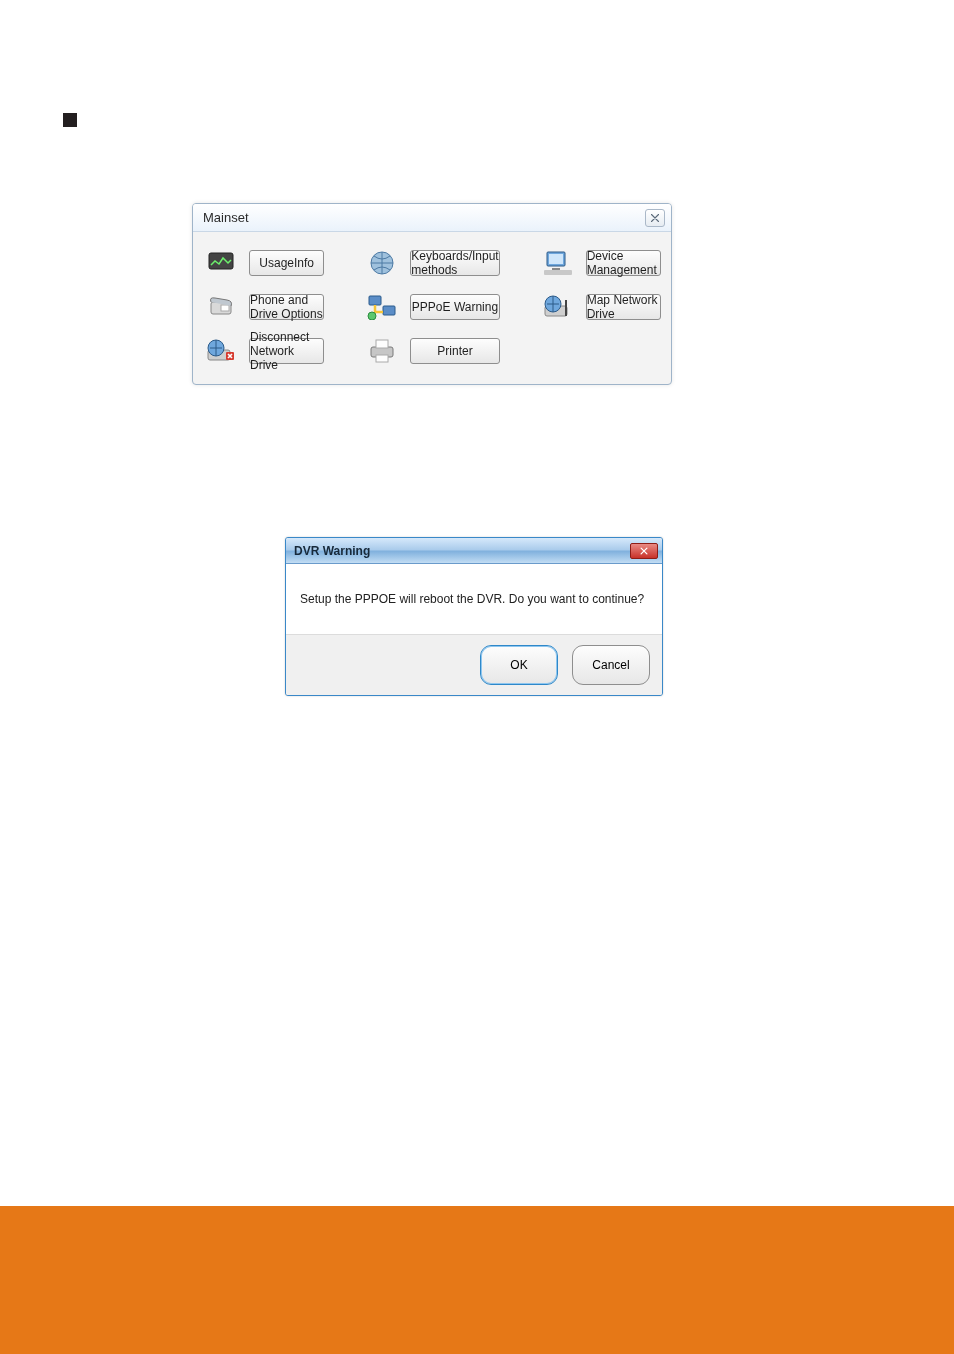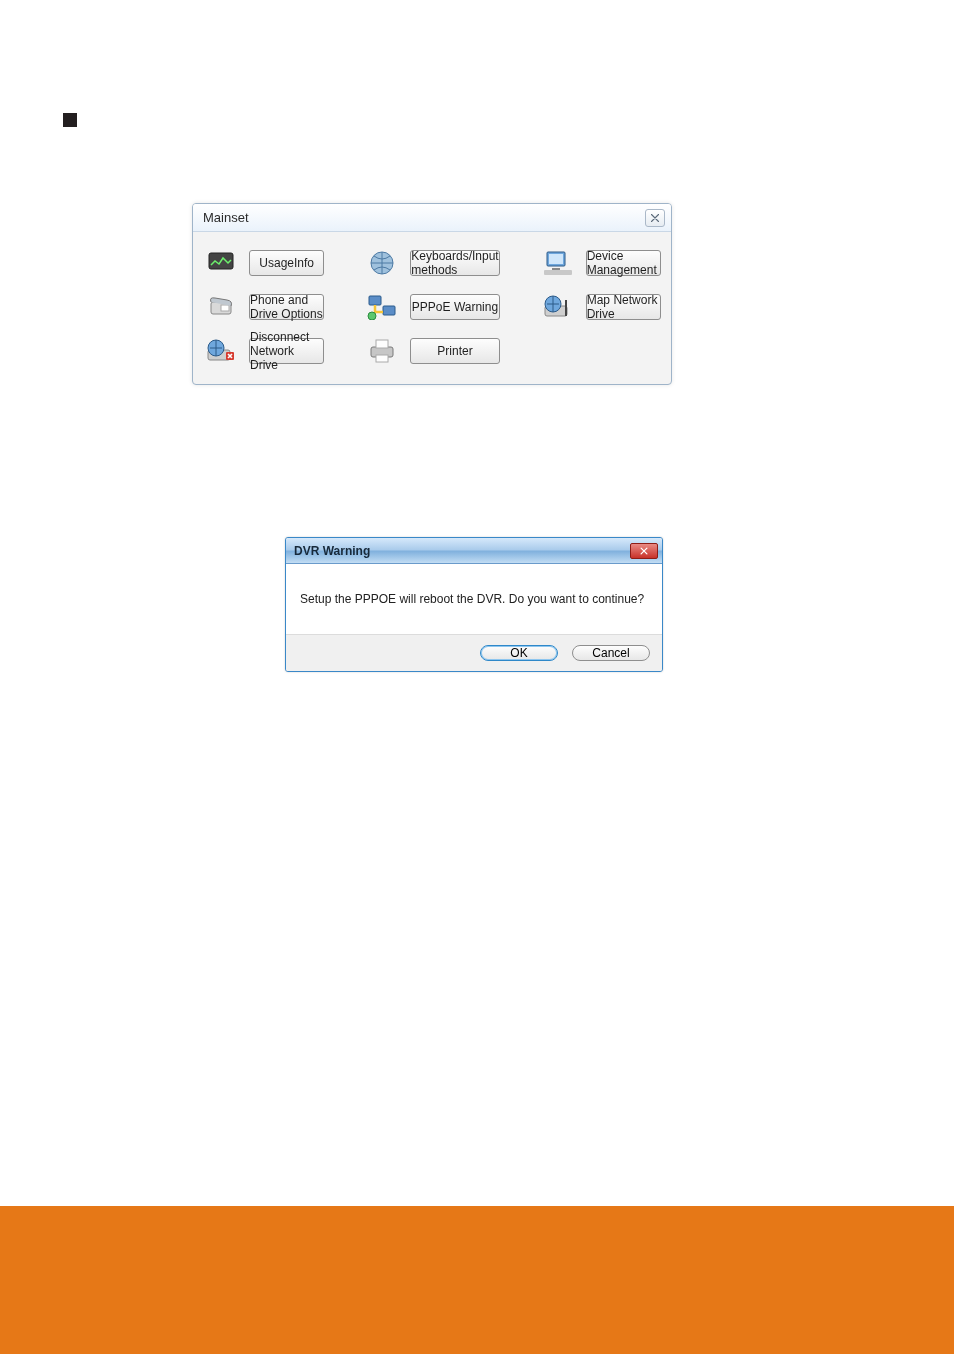--- a/index.html
+++ b/index.html
@@ -136,21 +136,21 @@
   }
   .dvr-footer {
     background: #f0f0f0;
     padding: 10px 12px;
     display: flex;
     justify-content: flex-end;
     gap: 14px;
   }
   .dlg-button {
     width: 78px;
-    height: 16px;
+    height: 40px;
     border: 1px solid #8e8e8e;
     border-radius: 11px;
     background: linear-gradient(#fdfdfd,#e7e7e7);
     font-size: 12px;
     display: flex;
     align-items: center;
     justify-content: center;
   }
   .dlg-button.default {
     border: 1px solid #2f88c9;

